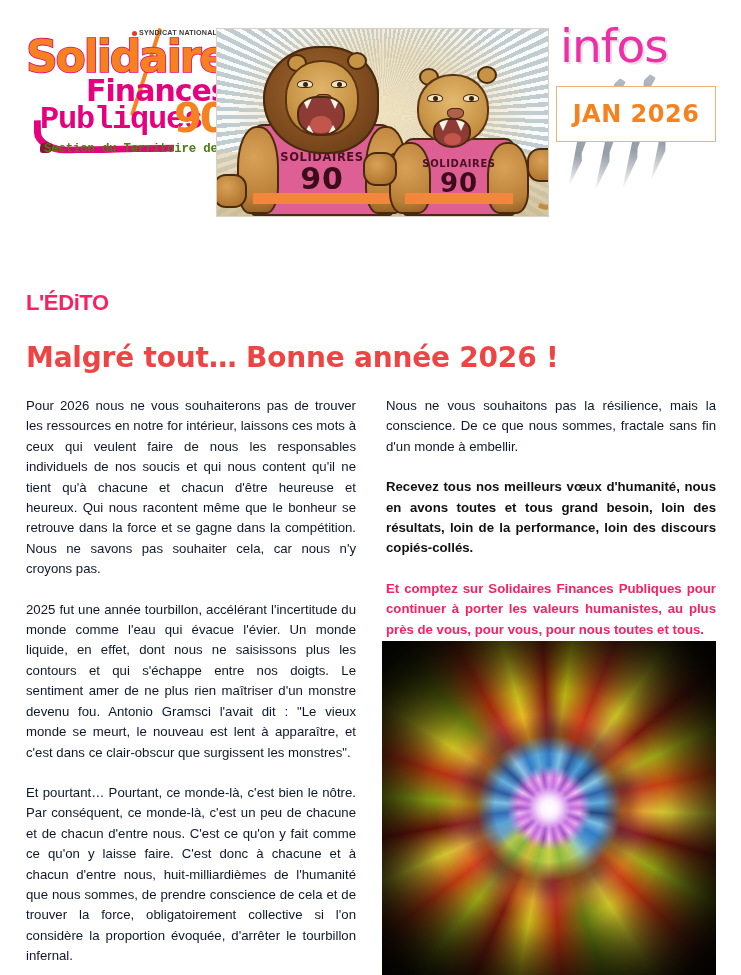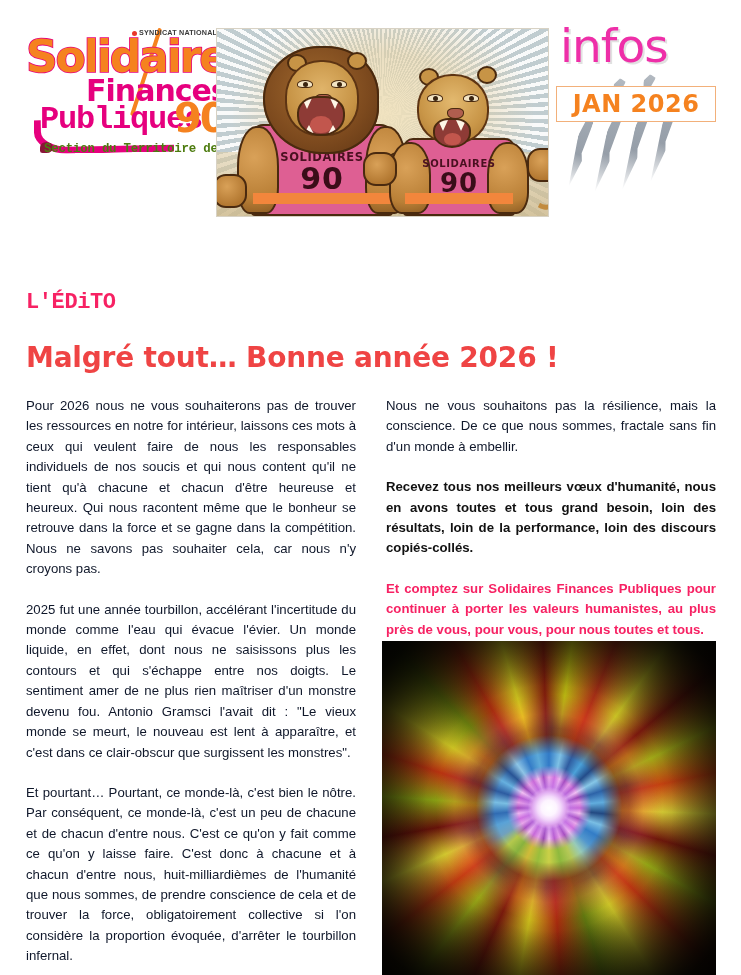--- a/index.html
+++ b/index.html
@@ -256,21 +256,21 @@
     font-weight: 400;
     color: #EE2FA8;
     font-family: "DejaVu Sans", sans-serif;
     letter-spacing: -1px;
     line-height: 1;
     text-shadow: 2px 2px 0 rgba(200,200,200,.55);
   }
   .badge-box {
     position: absolute;
     left: 0; top: 64px;
-    width: 160px; height: 36px;
+    width: 160px; height: 56px;
     background: #fff;
     border: 1.6px solid #F2B07A;
     display: flex; align-items: center; justify-content: center;
   }
   .badge-date {
     font-size: 24px;
     font-weight: 700;
     color: #F5821F;
     font-family: "DejaVu Sans", sans-serif;
     letter-spacing: .5px;
@@ -295,21 +295,21 @@
   .claw.t2 { left: 86px; top: 4px; }
 
   
   .edito-kicker {
     position: absolute;
     left: 26px; top: 292px;
     font-size: 22px;
     font-weight: 700;
     color: #F72163;
     letter-spacing: -0.4px;
-    font-family: Liberation Mono, monospace;
+    font-family: Liberation Sans, sans-serif;
     line-height: 1;
   }
   .edito-title {
     position: absolute;
     left: 26px; top: 344px;
     font-size: 28px;
     font-weight: 700;
     color: #ef4444;
     letter-spacing: -0.2px;
     font-family: "DejaVu Sans", sans-serif;

